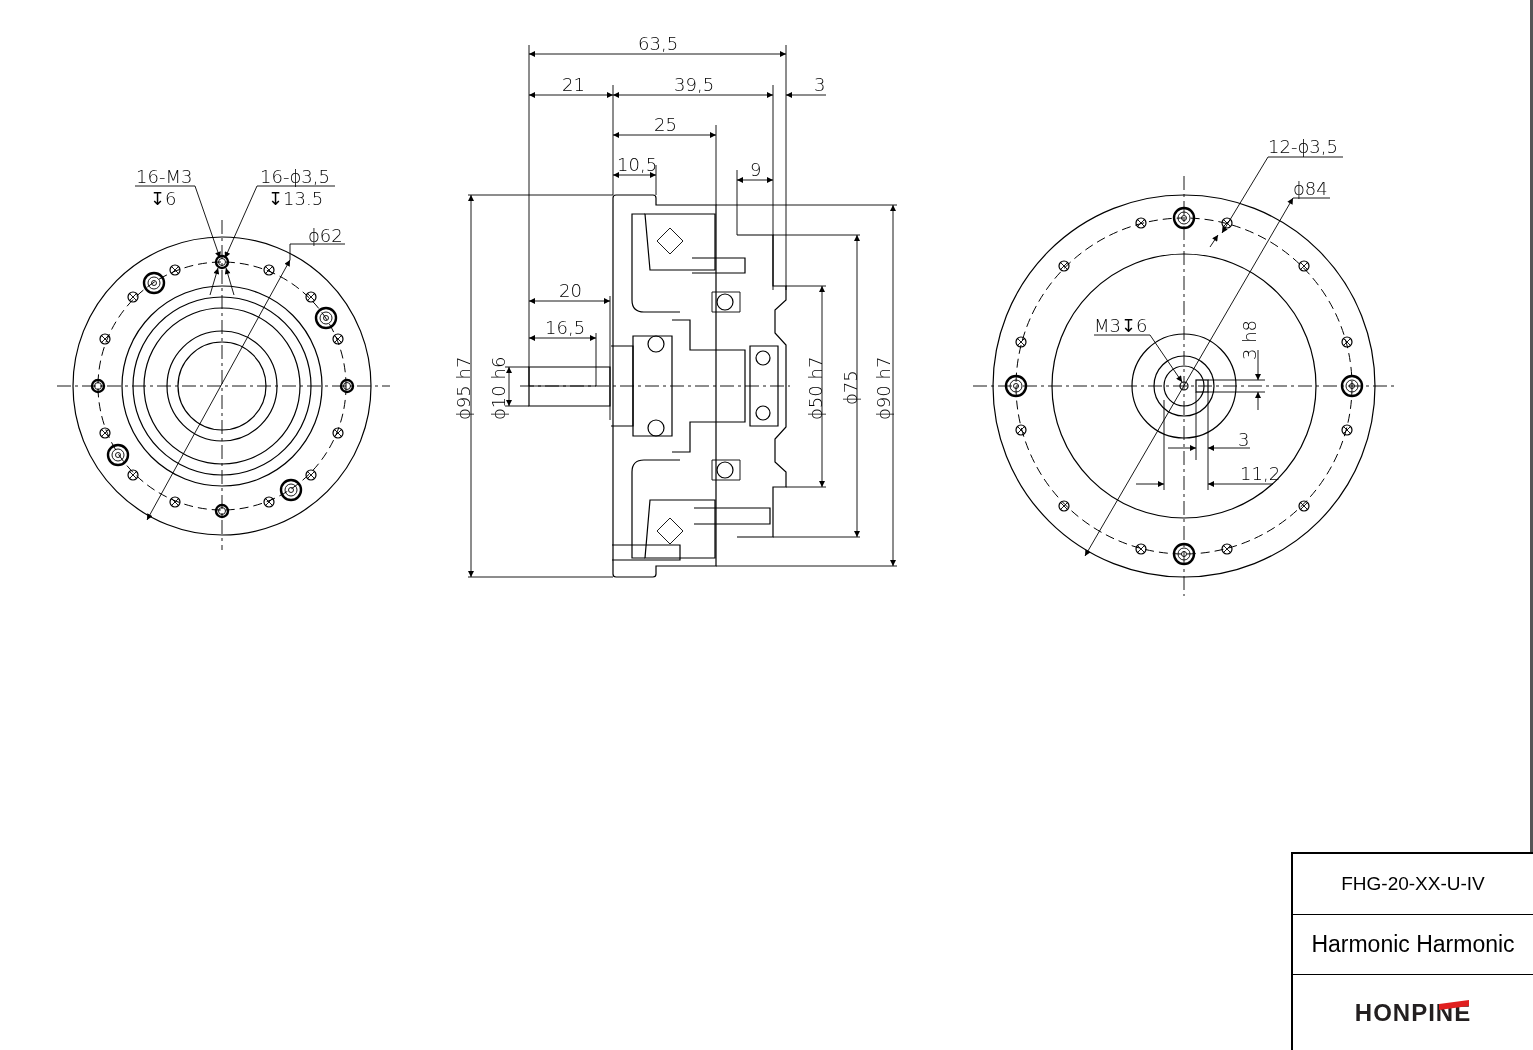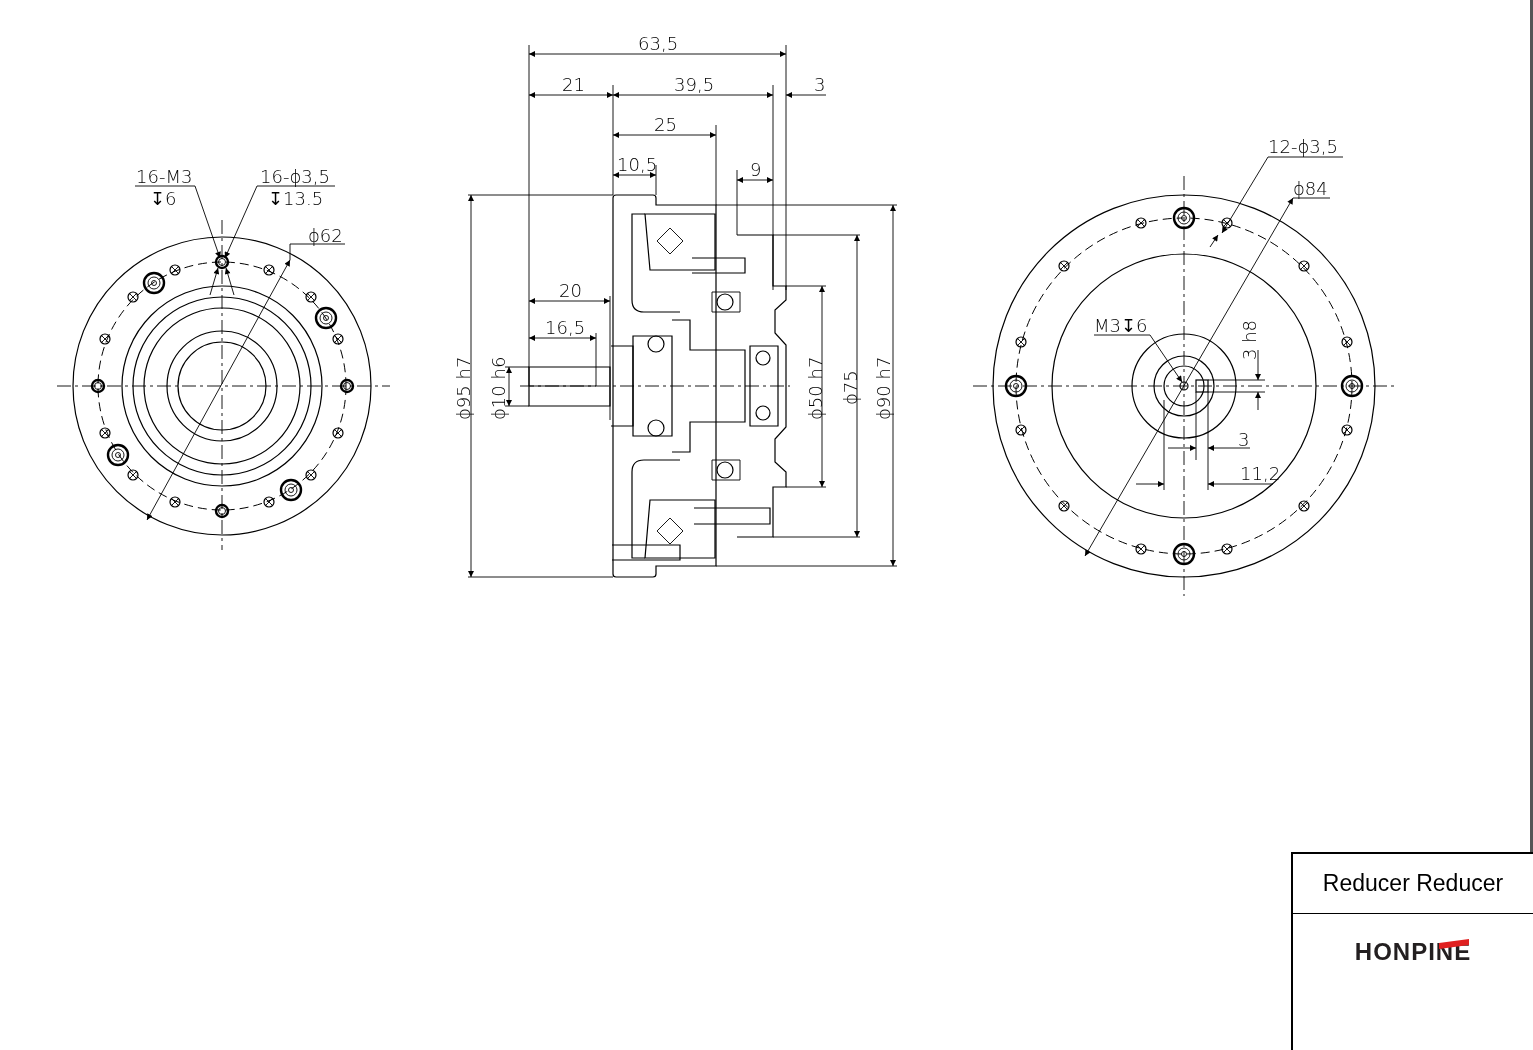--- a/index.html
+++ b/index.html
@@ -227,20 +227,21 @@
     <text x="1094" y="332" class="dimtxt">M3↧6</text>
     <text transform="translate(1256,360) rotate(-90)" class="dimtxt">3 h8</text>
     <text x="1238" y="446" class="dimtxt">3</text>
     <text x="1240" y="480" class="dimtxt">11,2</text>
   </g>
 </svg>
 
 <div class="border-right"></div>
 
 <div class="title-block">
-  <div class="tb-row tb-name">Reducer Reducer</div>
+  <div class="tb-row tb-code">FHG-20-XX-U-IV</div>
+  <div class="tb-row tb-name">Harmonic Harmonic</div>
   <div class="tb-row tb-logo">
     <span class="logo-text">
       <span>HONPINE</span>
       <span class="logo-bar"></span>
     </span>
   </div>
 </div>
 
 </body></html>

